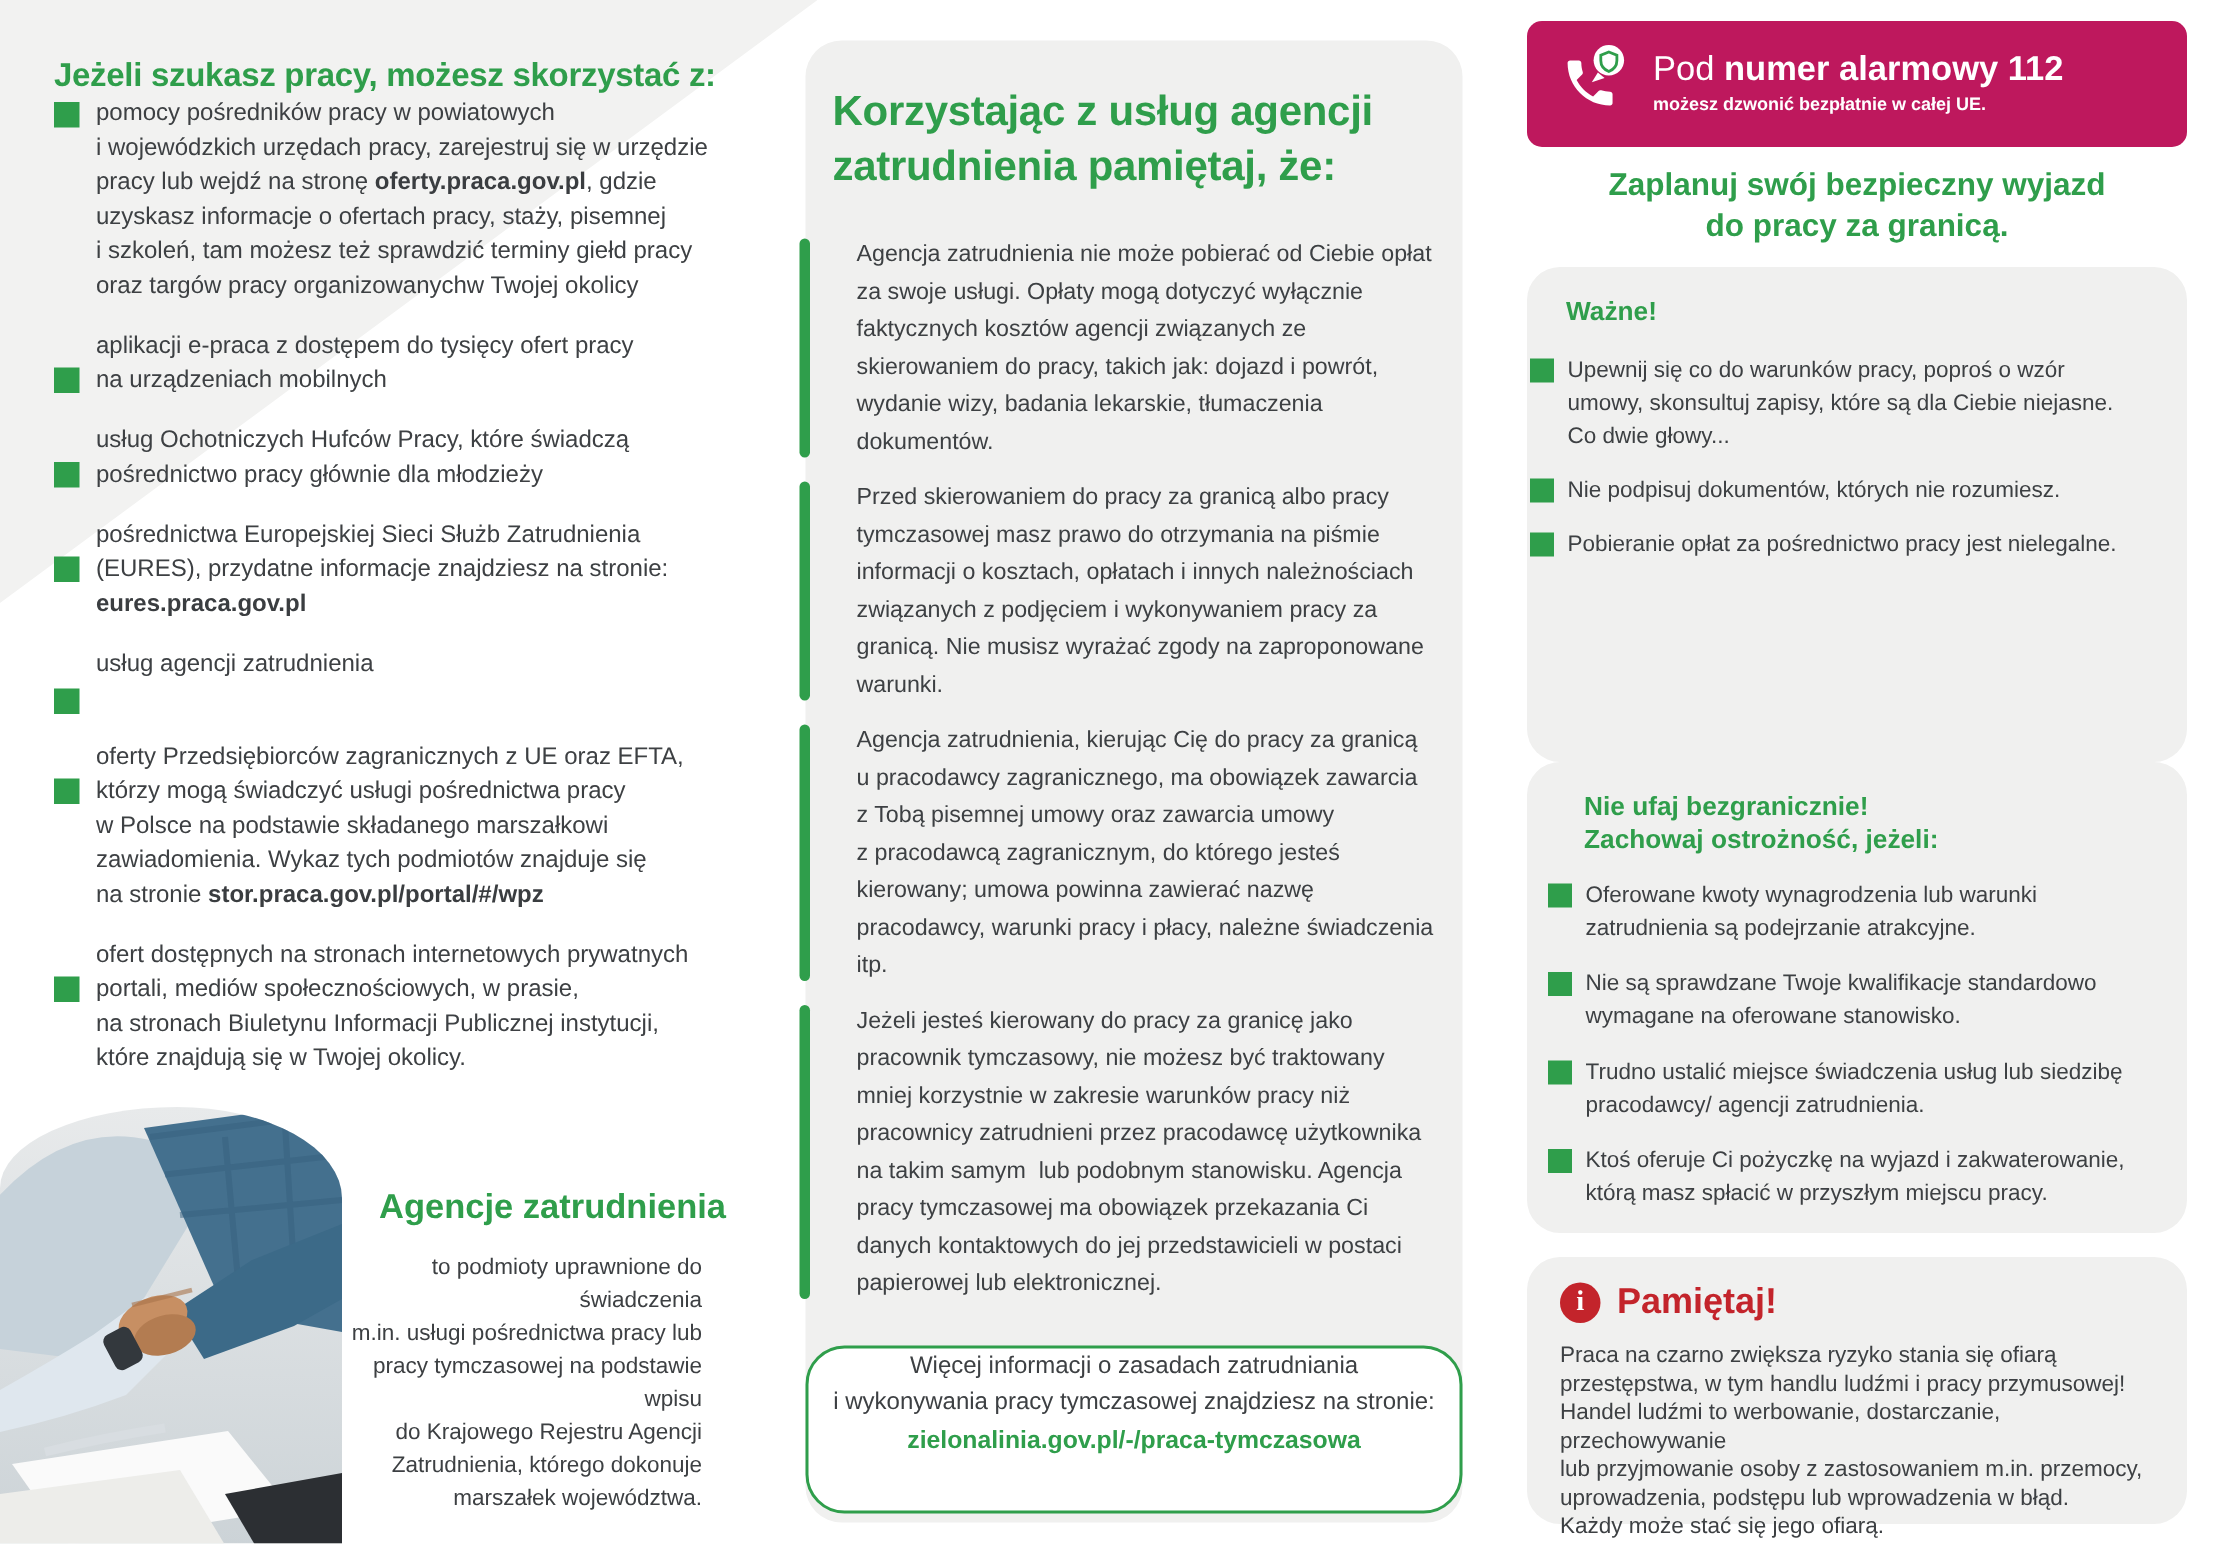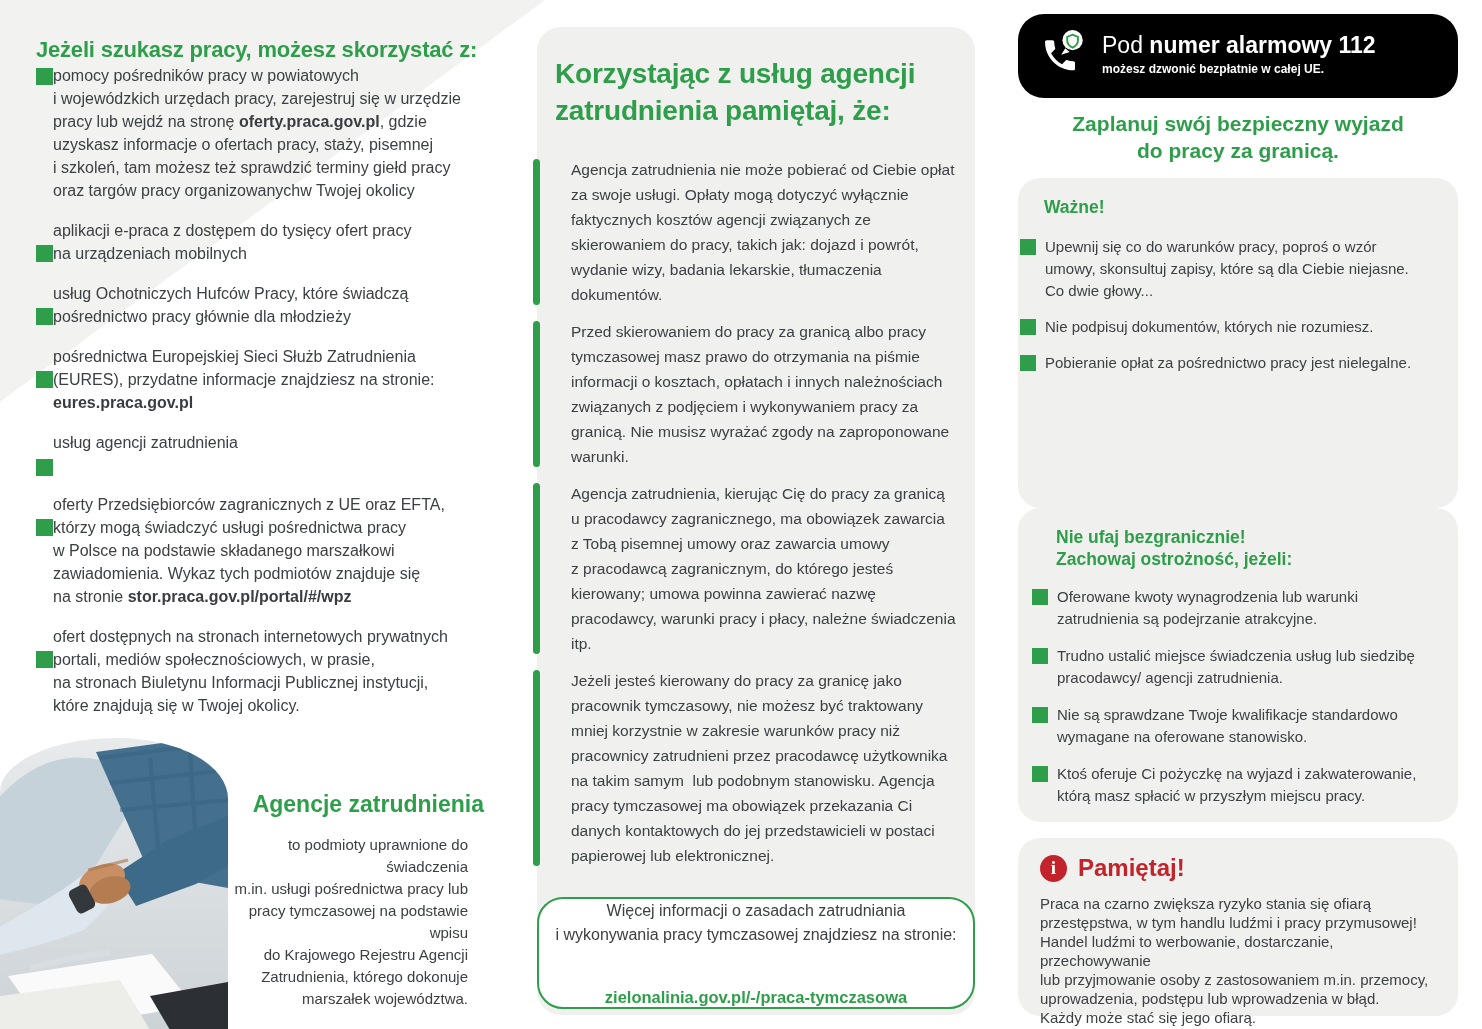--- a/index.html
+++ b/index.html
@@ -15,21 +15,21 @@
   }
   
   .left-title{
     position:absolute; left:36px; top:22px; width:480px;
     font-size:22px; font-weight:bold; color:#2f9e4b; letter-spacing:-0.2px;
   }
   .bullet-list{
     position:absolute; left:36px; top:64px; width:474px;
     display:flex; flex-direction:column; gap:17px;
   }
-  .bullet-item{display:flex; gap:0;}
+  .bullet-item{display:flex; gap:11px;}
   .sq{width:17px; height:17px; background:#2f9e4b; flex:none;}
   .bullet-item:nth-child(1) .sq{margin-top:4px;}
   .bullet-item:nth-child(2) .sq,
   .bullet-item:nth-child(3) .sq,
   .bullet-item:nth-child(4) .sq,
   .bullet-item:nth-child(6) .sq,
   .bullet-item:nth-child(7) .sq{margin-top:26px;}
   .bullet-item:nth-child(5) .sq{margin-top:28px;}
   .bullet-text{font-size:16px; line-height:23px; white-space:pre-line;}
   .bullet-text b{font-weight:bold; color:#3a3d40;}
@@ -60,29 +60,29 @@
   .mid-paras{display:flex; flex-direction:column; gap:12px;}
   .mid-para{position:relative; padding-left:16px;}
   .mid-bar{
     position:absolute; left:-22px; top:2px; bottom:2px; width:7px;
     border-radius:4px; background:#2f9e4b;
   }
   .mid-para p{margin:0; font-size:15.5px; line-height:25px; white-space:pre-line;}
   .info-box{
     position:absolute; left:537px; top:897px; width:438px; height:112px;
     border:2px solid #2f9e4b; border-radius:26px; box-sizing:border-box;
-    display:flex; flex-direction:column; align-items:center; justify-content:space-between;
+    display:flex; flex-direction:column; align-items:center; justify-content:flex-start;
     text-align:center; background:#fff;
   }
   .info-text{font-size:16px; line-height:24px; white-space:pre-line; margin:0;}
   .info-link{font-size:16.5px; font-weight:bold; color:#2f9e4b; margin-top:4px; text-decoration:none;}
   
   .banner{
     position:absolute; left:1018px; top:14px; width:440px; height:84px;
-    background:#000000; border-radius:26px; box-sizing:border-box;
+    background:#be185d; border-radius:10px; box-sizing:border-box;
     display:flex; align-items:center; gap:14px; padding:0 16px 0 18px; color:#fff;
   }
   .banner-text{display:flex; flex-direction:column;}
   .banner-line1{font-size:23px; line-height:27px;}
   .banner-line1 b{font-weight:bold;}
   .banner-line2{font-size:12px; line-height:21px; font-weight:bold;}
   .safe-heading{
     position:absolute; left:1018px; top:110px; width:440px;
     text-align:center; color:#2f9e4b; font-weight:bold;
     font-size:21px; line-height:27px; white-space:pre-line; margin:0;
@@ -301,27 +301,27 @@
     <h3 class="card-heading">Nie ufaj bezgranicznie!
 Zachowaj ostrożność, jeżeli:</h3>
     <div class="rbullets">
       <div class="rbullet">
         <span class="sq"></span>
         <span class="rbullet-text">Oferowane kwoty wynagrodzenia lub warunki
 zatrudnienia są podejrzanie atrakcyjne.</span>
       </div>
       <div class="rbullet">
         <span class="sq"></span>
+        <span class="rbullet-text">Nie są sprawdzane Twoje kwalifikacje standardowo
+wymagane na oferowane stanowisko.</span>
+      </div>
+      <div class="rbullet">
+        <span class="sq"></span>
         <span class="rbullet-text">Trudno ustalić miejsce świadczenia usług lub siedzibę
 pracodawcy/ agencji zatrudnienia.</span>
-      </div>
-      <div class="rbullet">
-        <span class="sq"></span>
-        <span class="rbullet-text">Nie są sprawdzane Twoje kwalifikacje standardowo
-wymagane na oferowane stanowisko.</span>
       </div>
       <div class="rbullet">
         <span class="sq"></span>
         <span class="rbullet-text">Ktoś oferuje Ci pożyczkę na wyjazd i zakwaterowanie,
 którą masz spłacić w przyszłym miejscu pracy.</span>
       </div>
     </div>
   </div>
 
   <div class="card card-remember">

